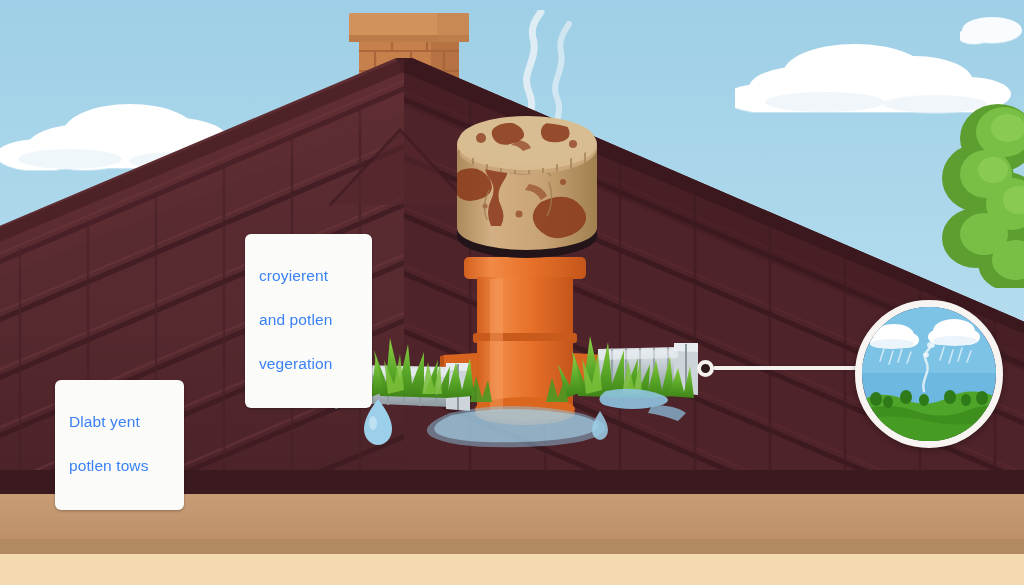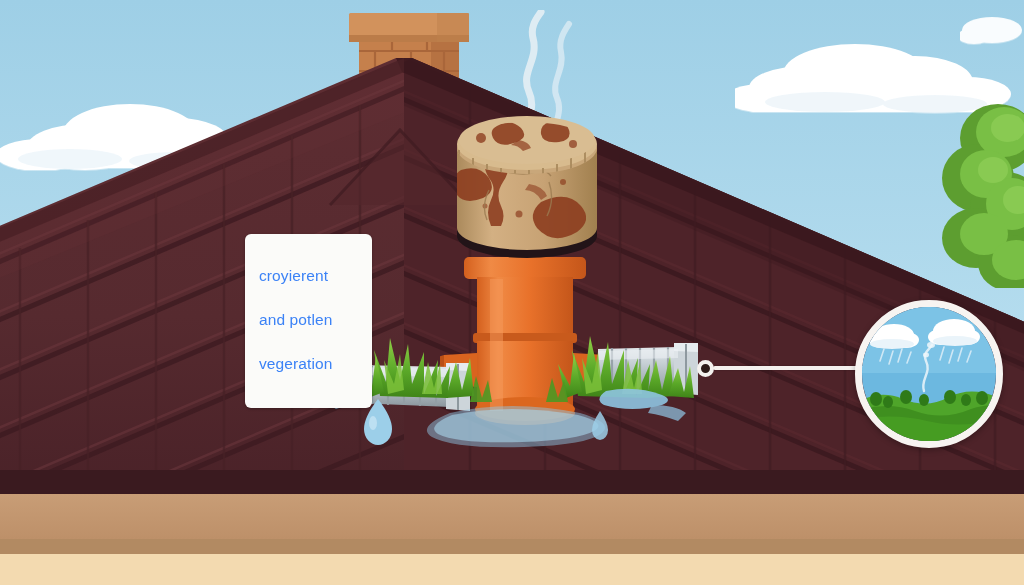--- a/index.html
+++ b/index.html
@@ -515,14 +515,18 @@
       <path d="M -5 112 q 40 -6 70 2 q 34 8 74 -2 L 139 139 L -5 139 Z" fill="#49a024" opacity=".75"></path>
     </svg>
   </div>
 
   <div class="abs label lbl1">
     <div>croyierent</div>
     <div>and potlen</div>
     <div>vegeration</div>
   </div>
 
+  <div class="abs label lbl2">
+    <div>Dlabt yent</div>
+    <div>potlen tows</div>
+  </div>
 
 </div>
 
 </body></html>

